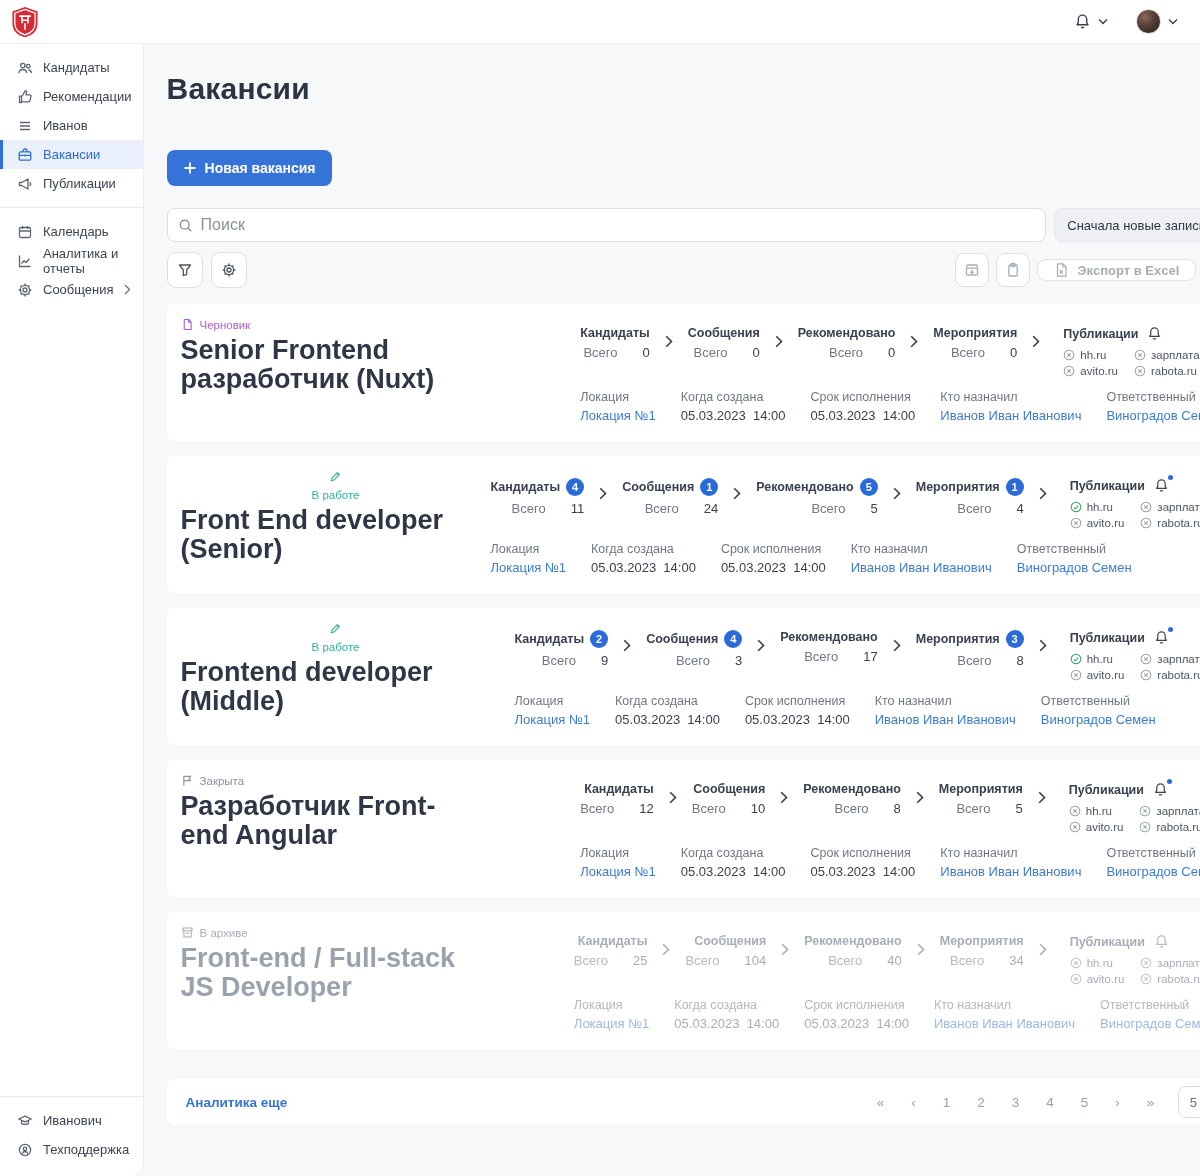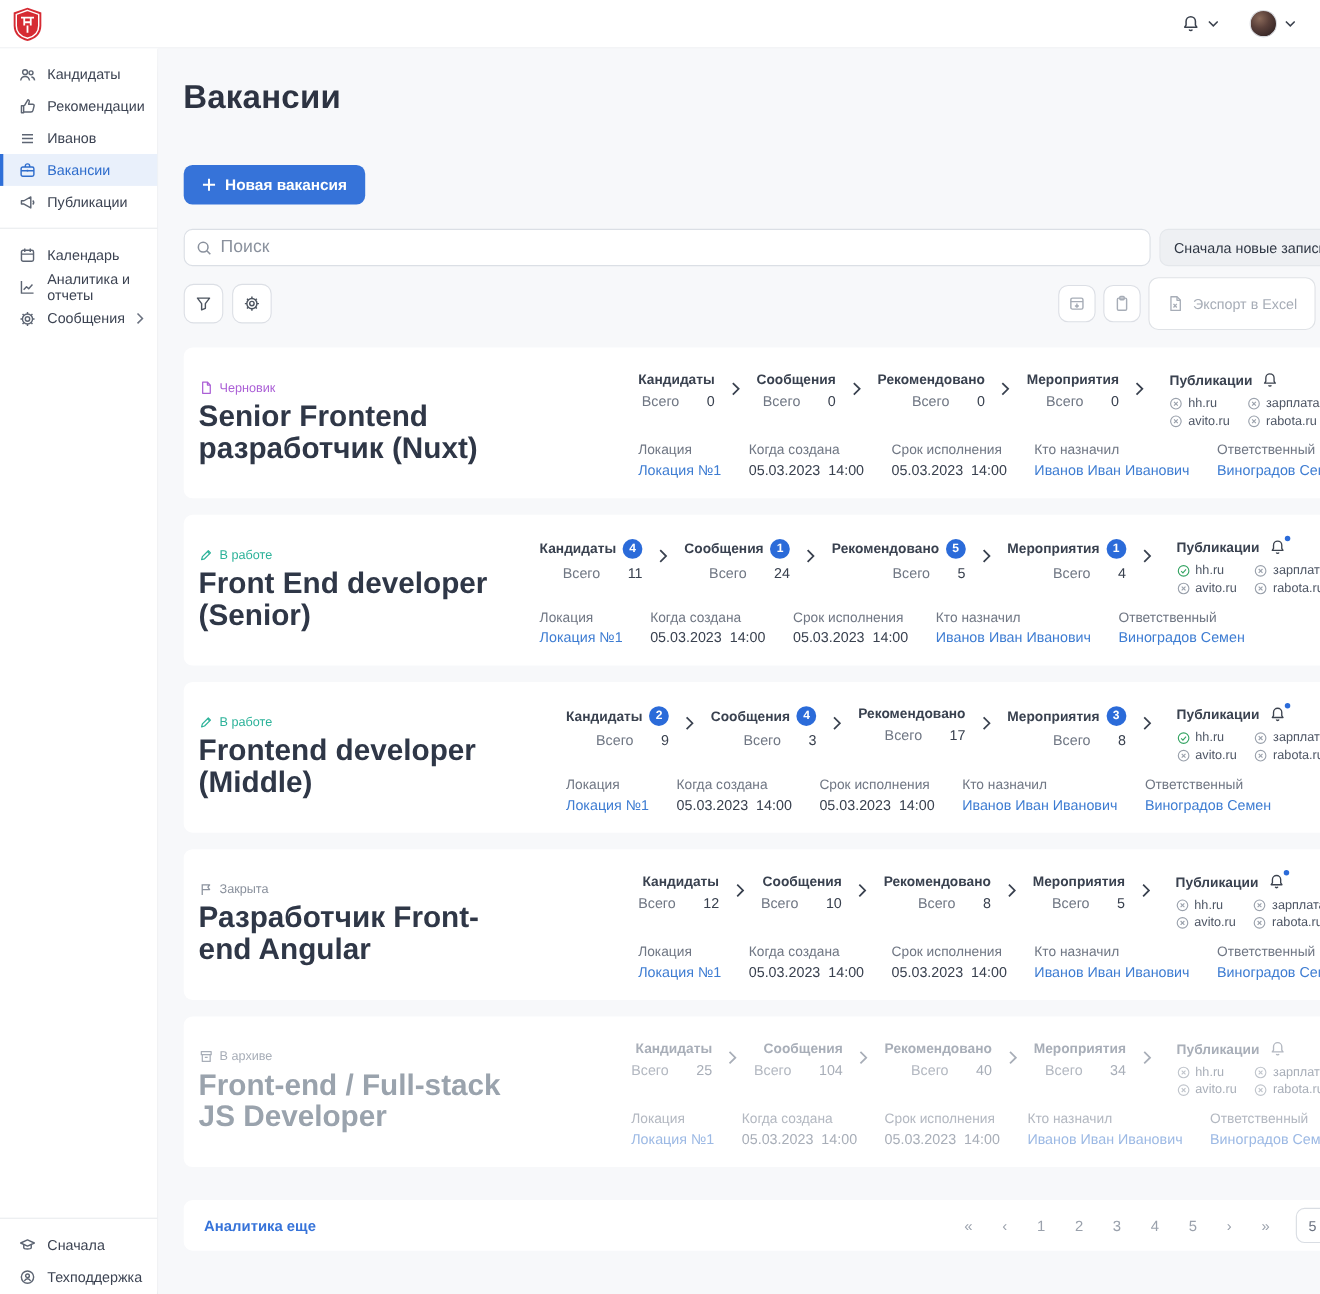--- a/index.html
+++ b/index.html
@@ -34,30 +34,30 @@
   .search-box { flex:1; height:34px; background:#fff; border:1px solid #dbdfe5; border-radius:8px; display:flex; align-items:center; padding:0 10px; gap:8px; color:#8a919d; }
   .search-box input { border:none; outline:none; flex:1; font-size:16px; font-family:inherit; color:#2f3744; background:transparent; }
   .search-box input::placeholder { color:#8a919d; }
   .sort-select { width:183px; height:34px; background:#eef0f3; border:1px solid #e4e7eb; border-radius:8px; display:flex; align-items:center; padding:0 12px; font-size:13px; color:#2f3744; cursor:pointer; }
 
   .toolbar-row { margin-top:10px; display:flex; align-items:center; }
   .icon-btn { width:36px; height:36px; background:#fff; border:1px solid #dcdfe5; border-radius:9px; display:inline-flex; align-items:center; justify-content:center; color:#4c545f; cursor:pointer; }
   .icon-btn + .icon-btn { margin-left:8px; }
   .toolbar-right { margin-left:auto; display:flex; align-items:center; gap:7px; }
   .toolbar-right .icon-btn { width:34px; height:34px; color:#a7adb7; margin-left:0; }
-  .btn-export { height:48px; background:#fff; border:1px solid #dfe2e6; border-radius:9px; display:inline-flex; align-items:center; gap:8px; padding:0 16px; font-size:13px; font-weight:400; color:#a7adb7; font-family:inherit; cursor:pointer; }
+  .btn-export { height:22px; background:#fff; border:1px solid #dfe2e6; border-radius:9px; display:inline-flex; align-items:center; gap:8px; padding:0 16px; font-size:13px; font-weight:700; color:#a7adb7; font-family:inherit; cursor:pointer; }
 
   
   .cards { margin-top:16px; display:flex; flex-direction:column; gap:15px; }
   .card { background:#fff; border-radius:8px; min-height:136px; padding:14px 16px 18px 14px; display:flex;
           --title:#2f3747; --lab:#39414f; --sub:#707784; --val:#39414f; --link:#3d7cd2; --icn:#3c434f; --site:#4d5564; }
   .card.muted { --title:#9aa3ad; --lab:#a8aeb8; --sub:#b3b8c1; --val:#a8aeb8; --link:#9cb9e4; --icn:#b3b8c1; --site:#a8aeb8; }
   .card-left { flex:0 0 310px; }
-  .status { display:flex; align-items:center; gap:6px; font-size:11.5px;margin-top:16px; }
-  .st-draft .status { color:#ab5fd6; } .st-active .status { color:#2eb39a; }
+  .status { display:flex; align-items:center; gap:6px; font-size:11.5px; }
+  .st-draft .status { color:#ab5fd6; } .st-active .status { color:#2eb39a;flex-direction:column; }
   .st-closed .status { color:#8a919d; } .st-archived .status { color:#a8aeb8; }
   .s-ic { display:none; }
   .st-draft .ic-doc, .st-active .ic-pencil, .st-closed .ic-flag, .st-archived .ic-arch { display:inline-flex; }
   .card-title { margin-top:5px; font-size:27px; line-height:29px; font-weight:700; color:var(--title); max-width:300px; cursor:pointer; }
 
   .card-right { margin-left:auto; display:flex; flex-direction:column; align-items:flex-start; padding-top:8px; }
   .stats-row { display:flex; align-items:flex-start; gap:15px; }
   .stat { display:flex; flex-direction:column; align-items:flex-end; cursor:pointer; }
   .stat-top { display:flex; align-items:center; gap:6px; }
   .stat-label { font-size:12.5px; font-weight:700; color:var(--lab); }
@@ -213,21 +213,21 @@
           </span>
       </div>
       <div class="nav-footer">
         <div class="nav-item">
           <span class="ni">
               <svg width="16" height="16" viewBox="0 0 16 16" fill="none" stroke="currentColor" stroke-width="1.3" stroke-linejoin="round">
                 <path d="M1.8 6 8 3.2 14.2 6 8 8.8z"></path>
                 <path d="M4.6 7.6v2.7c0 1.5 6.8 1.5 6.8 0V7.6"></path>
               </svg>
             </span>
-          <span>Сначала</span>
+          <span>Иванович</span>
         </div>
         <div class="nav-item">
           <span class="ni">
               <svg width="16" height="16" viewBox="0 0 16 16" fill="none" stroke="currentColor" stroke-width="1.3">
                 <circle cx="8" cy="8" r="5.6"></circle>
                 <circle cx="8" cy="6.8" r="1.7"></circle>
                 <path d="M5.2 11.5c.6-1.3 1.6-2 2.8-2s2.2.7 2.8 2"></path>
               </svg>
             </span>
           <span>Техподдержка</span>

